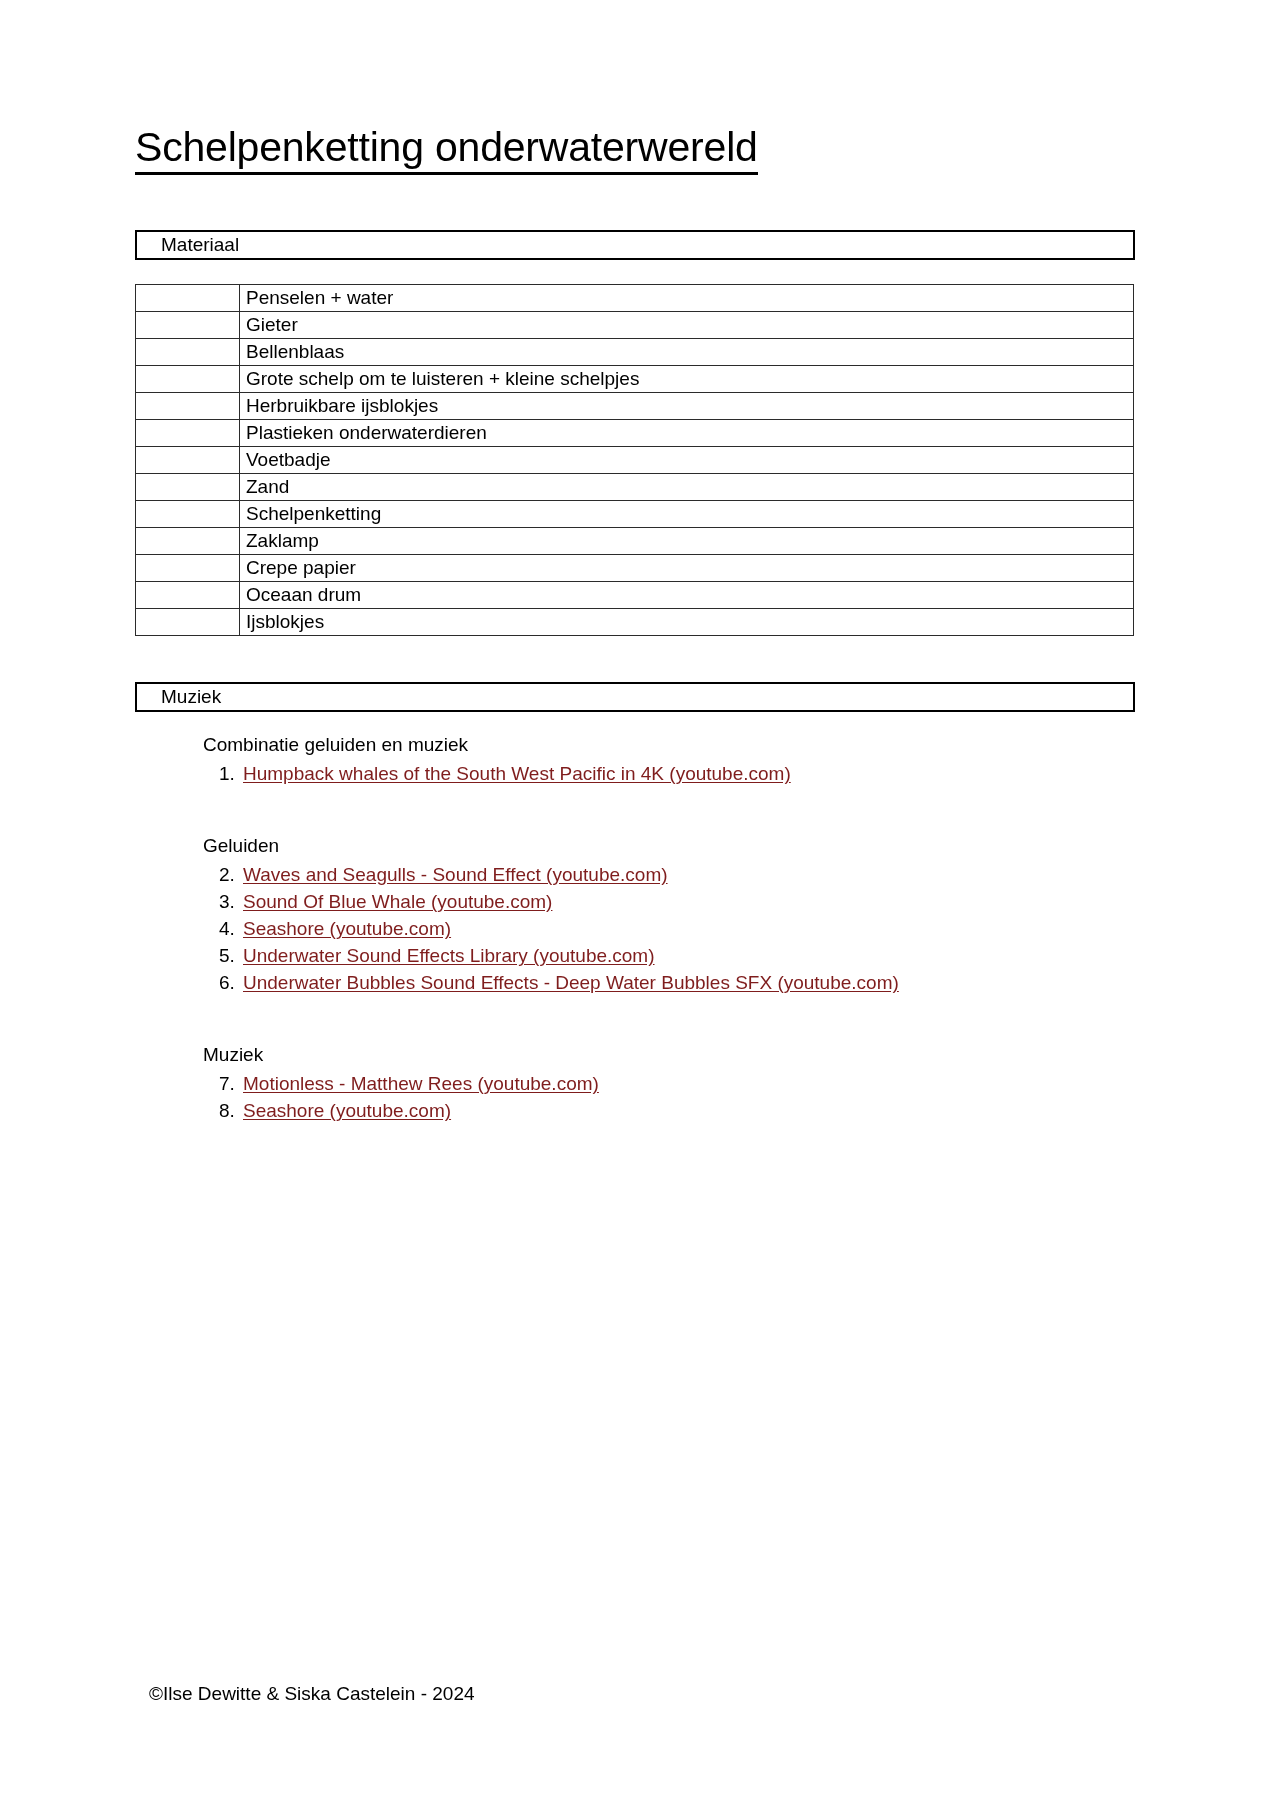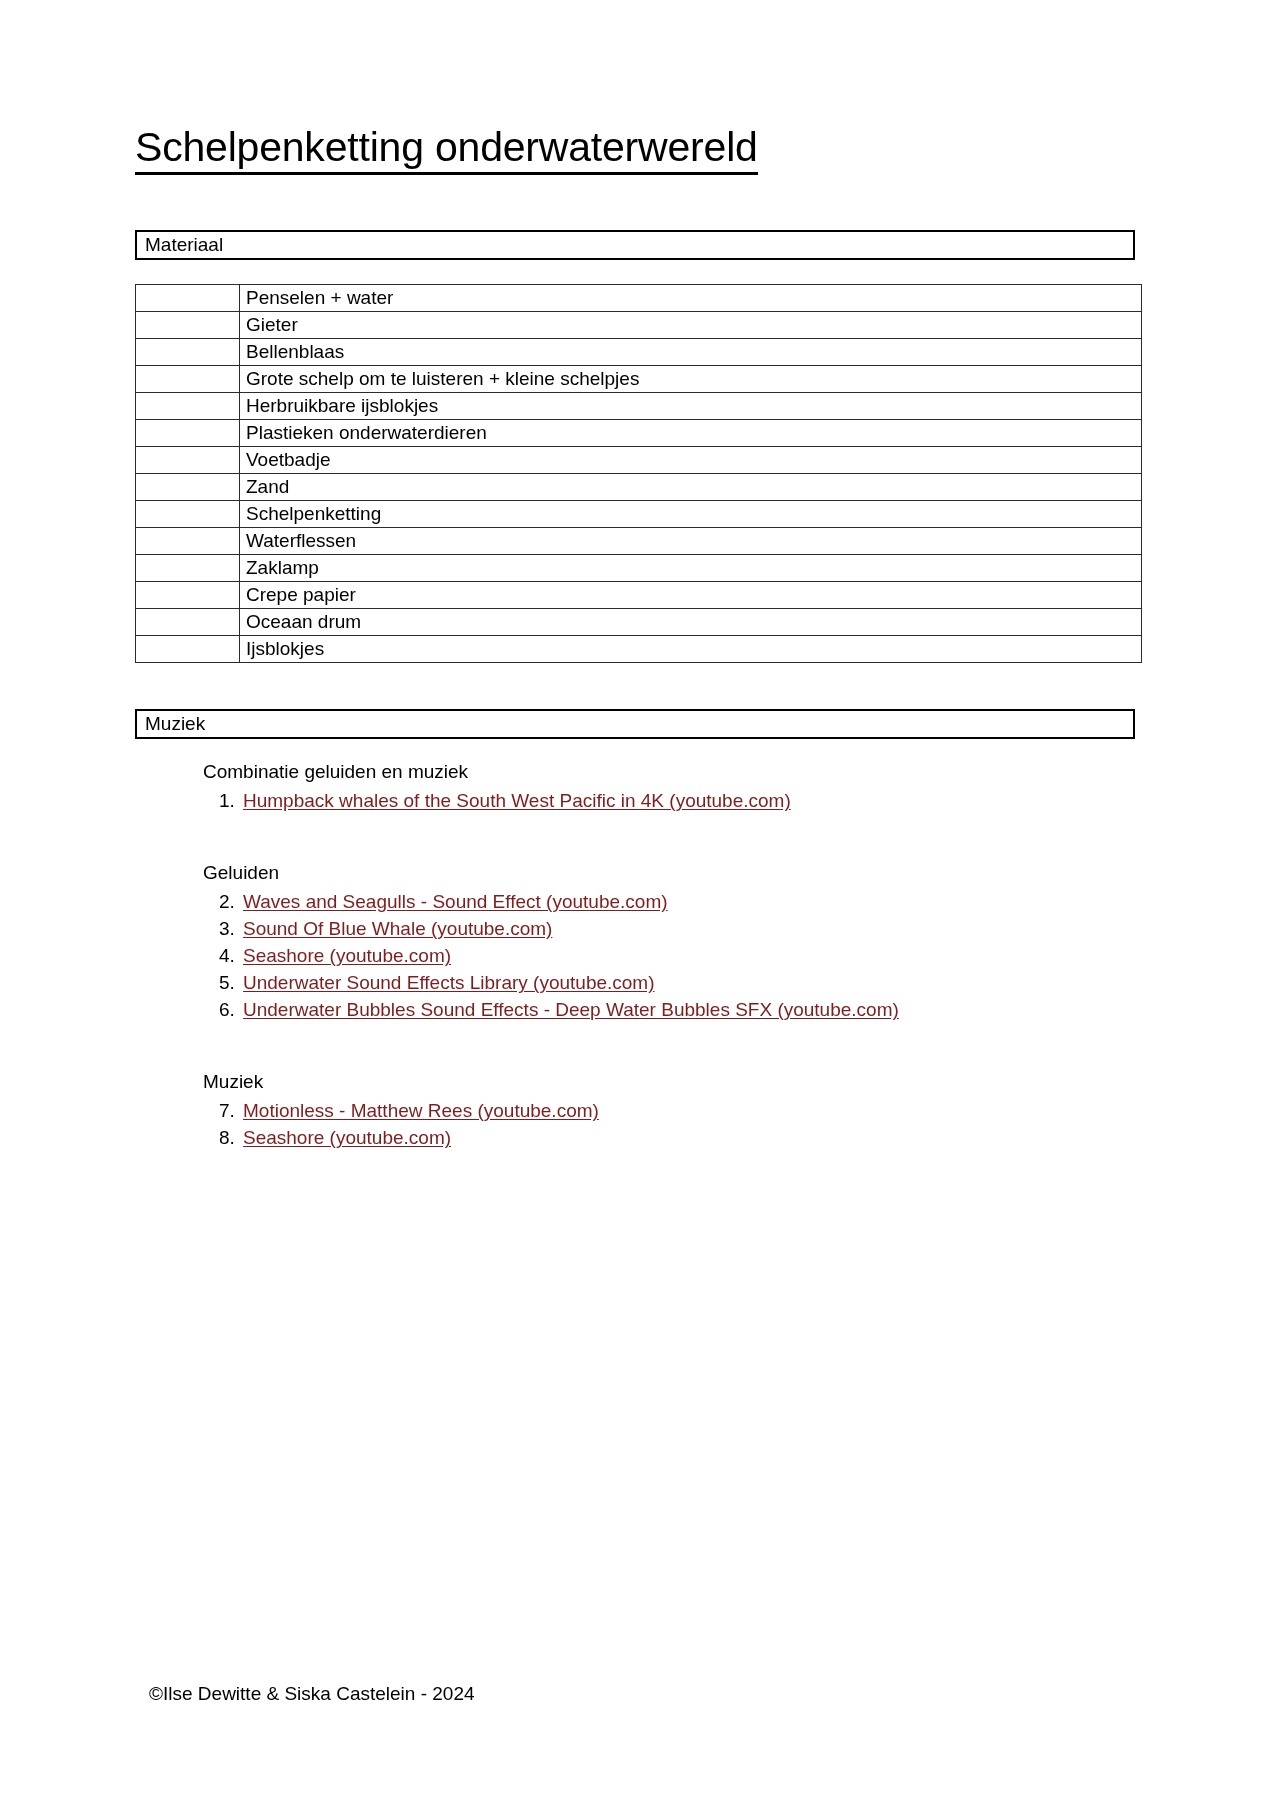--- a/index.html
+++ b/index.html
@@ -46,41 +46,41 @@
     display: inline-block;
   }
 
   
   .section-box {
     box-sizing: border-box;
     border: 2px solid #000;
     height: 30px;
     line-height: 26px;
     font-size: 19px;
-    padding-left: 8px;
+    padding-left: 24px;
     background: #ffffff;
     width: 1000px;
   }
   .section-materiaal { margin-top: 55px; }
   .section-muziek   { margin-top: 46px; }
 
   
   .mat-table {
     border-collapse: collapse;
     table-layout: fixed;
     margin-top: 24px;
     margin-left: 0px;
     width: 990px;
   }
   .mat-table td {
     border: 1px solid #2b2b2b;
     height: 26px;
     font-size: 19px;
     line-height: 22px;
-    padding: 0 8px 0 6px;
+    padding: 0 0 0 6px;
     vertical-align: middle;
     background: #ffffff;
   }
   .mat-table td.col-mark {
     width: 103px;
     padding: 0;
   }
   .mat-table td.col-label {
     width: 887px;
   }
@@ -171,24 +171,20 @@
             <td class="col-mark"></td>
             <td class="col-label">Voetbadje</td>
           </tr>
           <tr>
             <td class="col-mark"></td>
             <td class="col-label">Zand</td>
           </tr>
           <tr>
             <td class="col-mark"></td>
             <td class="col-label">Schelpenketting</td>
-          </tr>
-          <tr>
-            <td class="col-mark"></td>
-            <td class="col-label">Waterflessen</td>
           </tr>
           <tr>
             <td class="col-mark"></td>
             <td class="col-label">Zaklamp</td>
           </tr>
           <tr>
             <td class="col-mark"></td>
             <td class="col-label">Crepe papier</td>
           </tr>
           <tr>

